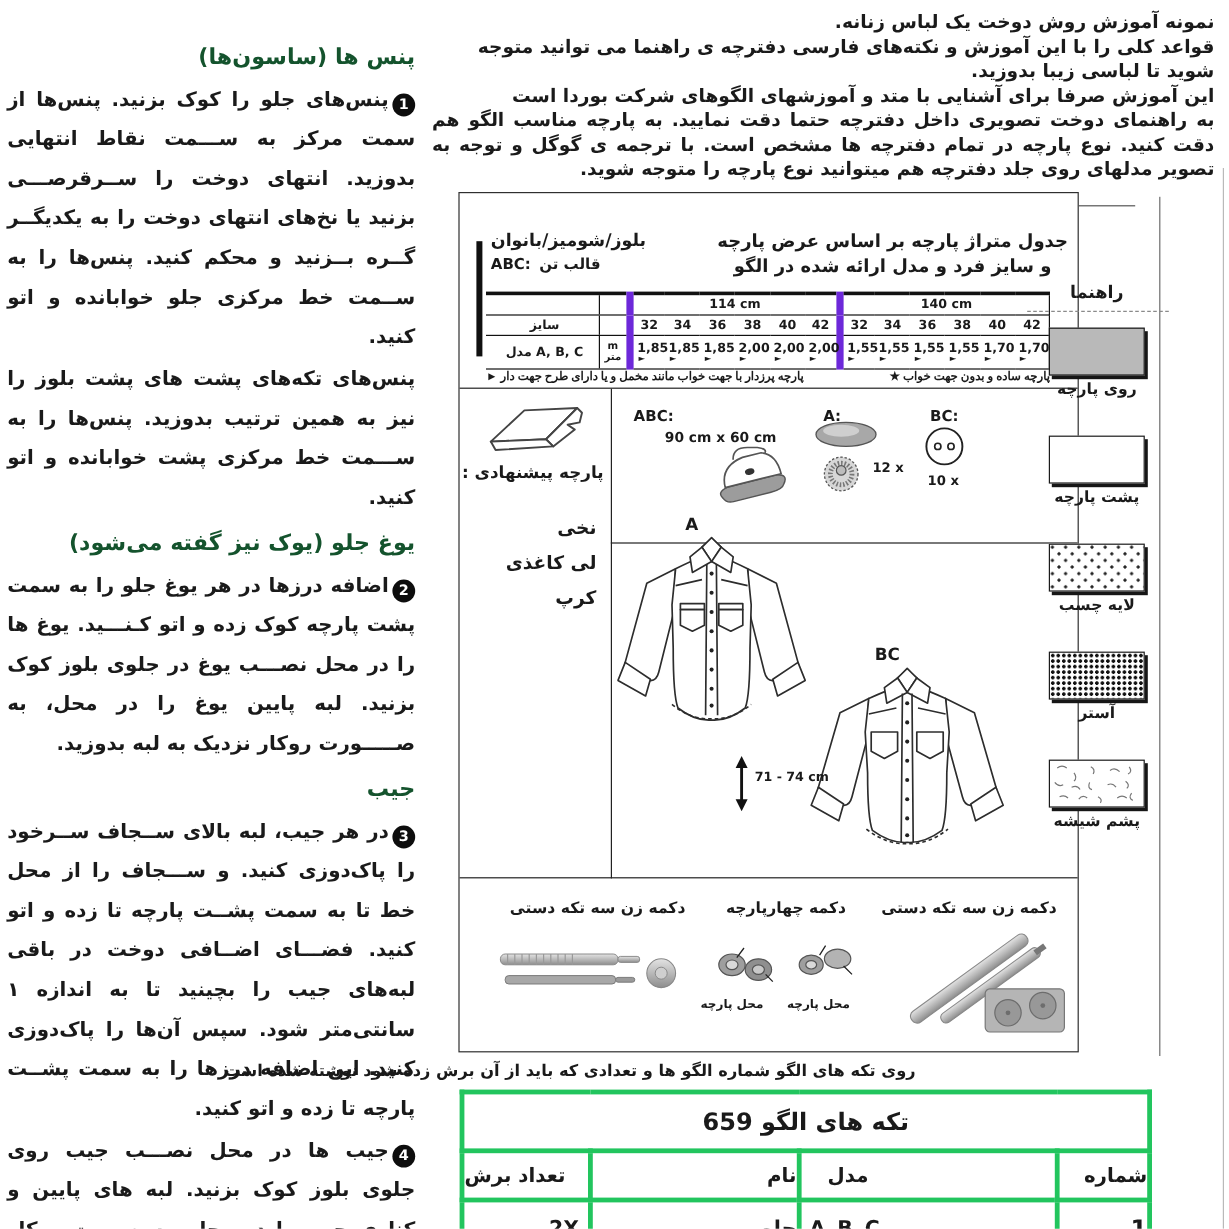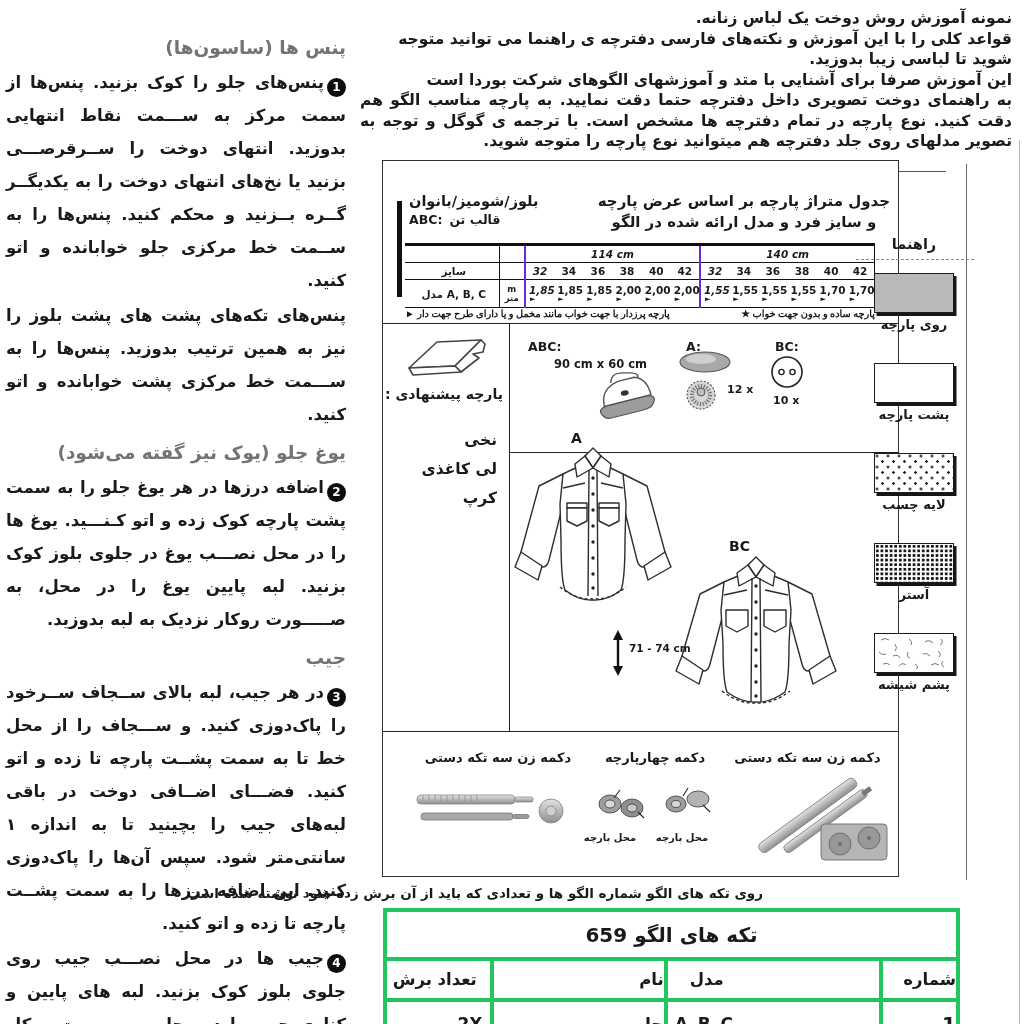--- a/index.html
+++ b/index.html
@@ -10,21 +10,21 @@
   }
   .abs{position:absolute;}
   
   .intro{right:12px;top:8px;width:652px;direction:rtl;text-align:right;
          font-weight:700;font-size:15.5px;line-height:20.5px;}
   .intro p{margin:0;}
   .intro p.just{text-align:justify;}
   
   .leftcol{left:6px;top:26px;width:340px;direction:rtl;font-weight:700;
            font-size:16.5px;line-height:33px;text-align:justify;}
-  .leftcol .h{color:#737373;font-size:18.5px;line-height:26px;margin:9px 0 5px;
+  .leftcol .h{color:#14532d;font-size:18.5px;line-height:26px;margin:9px 0 5px;
               }
   .leftcol p{margin:0 0 2px;}
   .badge{display:inline-flex;align-items:center;justify-content:center;
          width:19px;height:19px;border-radius:50%;background:#0d0d0d;color:#fff;
          font-size:12px;line-height:1;vertical-align:-3px;margin-left:3px;}
   
   .diagram{left:382px;top:160px;width:515px;height:715px;border:1.5px solid #2f2f2f;
            background:#fff;}
   .stubline{left:897px;top:171px;width:49px;border-top:1.2px solid #555;height:0;}
   .vline1{left:966px;top:164px;height:716px;border-left:1.5px solid #6d6d6d;width:0;}
@@ -35,21 +35,21 @@
   .m-left .g1{font-size:14.5px;direction:rtl;}
   .m-left .g2{display:flex;gap:7px;font-size:12.5px;margin-top:3px;align-items:baseline;}
   .blackbar{left:14px;top:40px;width:5px;height:96px;background:#101010;}
   table.meter{left:22px;top:82px;position:absolute;border-collapse:collapse;
               table-layout:fixed;width:470px;direction:ltr;font-weight:700;}
   table.meter td{padding:0;font-size:10.5px;text-align:center;border:0;
                  height:16px;white-space:nowrap;}
   table.meter tr.top td{border-top:3px solid #111;}
   table.meter tr td{border-bottom:1px solid #111;}
   table.meter td.lab{text-align:center;padding-left:4px;direction:ltr;}
-  table.meter td.divl{border-left:2px solid #6d28d9;font-style:italic;}
+  table.meter td.divl{border-left:6px solid #6d28d9;}
   table.meter td.edge{border-left:1px solid #111;}
   table.meter td.redge{border-right:1px solid #111;}
   table.meter .val div.arr{font-size:7px;line-height:7px;text-align:left;padding-left:4px;}
   table.meter .val div.v{font-size:10.5px;line-height:12px;text-align:left;padding-left:3px;}
   table.meter td.unit div{font-size:8.5px;line-height:9px;}
   .footnotes{left:22px;top:147px;width:470px;display:flex;justify-content:space-between;
              font-size:9.8px;font-weight:700;}
   .footnotes span{direction:rtl;font-family:Liberation Serif, serif;}
   
   .midrow{left:0;top:162px;right:0;height:408px;border-top:1px solid #222;}
@@ -435,21 +435,21 @@
 
 <table class="pieces">
   <tbody>
       <tr class="title">
     <td colspan="4">تکه های الگو  659</td>
   </tr>
   <tr class="hdr">
     <td class="c-num">شماره</td>
     <td class="c-model h">مدل</td>
     <td class="c-name">نام</td>
-    <td class="c-count" style="text-align:center;padding-right:8px;direction:rtl">تعداد برش</td>
+    <td class="c-count" style="text-align:left;padding-right:8px;direction:rtl">تعداد برش</td>
   </tr>
   <tr class="row">
     <td class="c-num" style="font-size:20px">1</td>
     <td class="c-model v">A B C</td>
     <td class="c-name">جلو</td>
     <td class="c-count" style="text-align:right;padding-right:8px" dir="ltr">2X</td>
   </tr>
 </tbody>
   </table>
 

